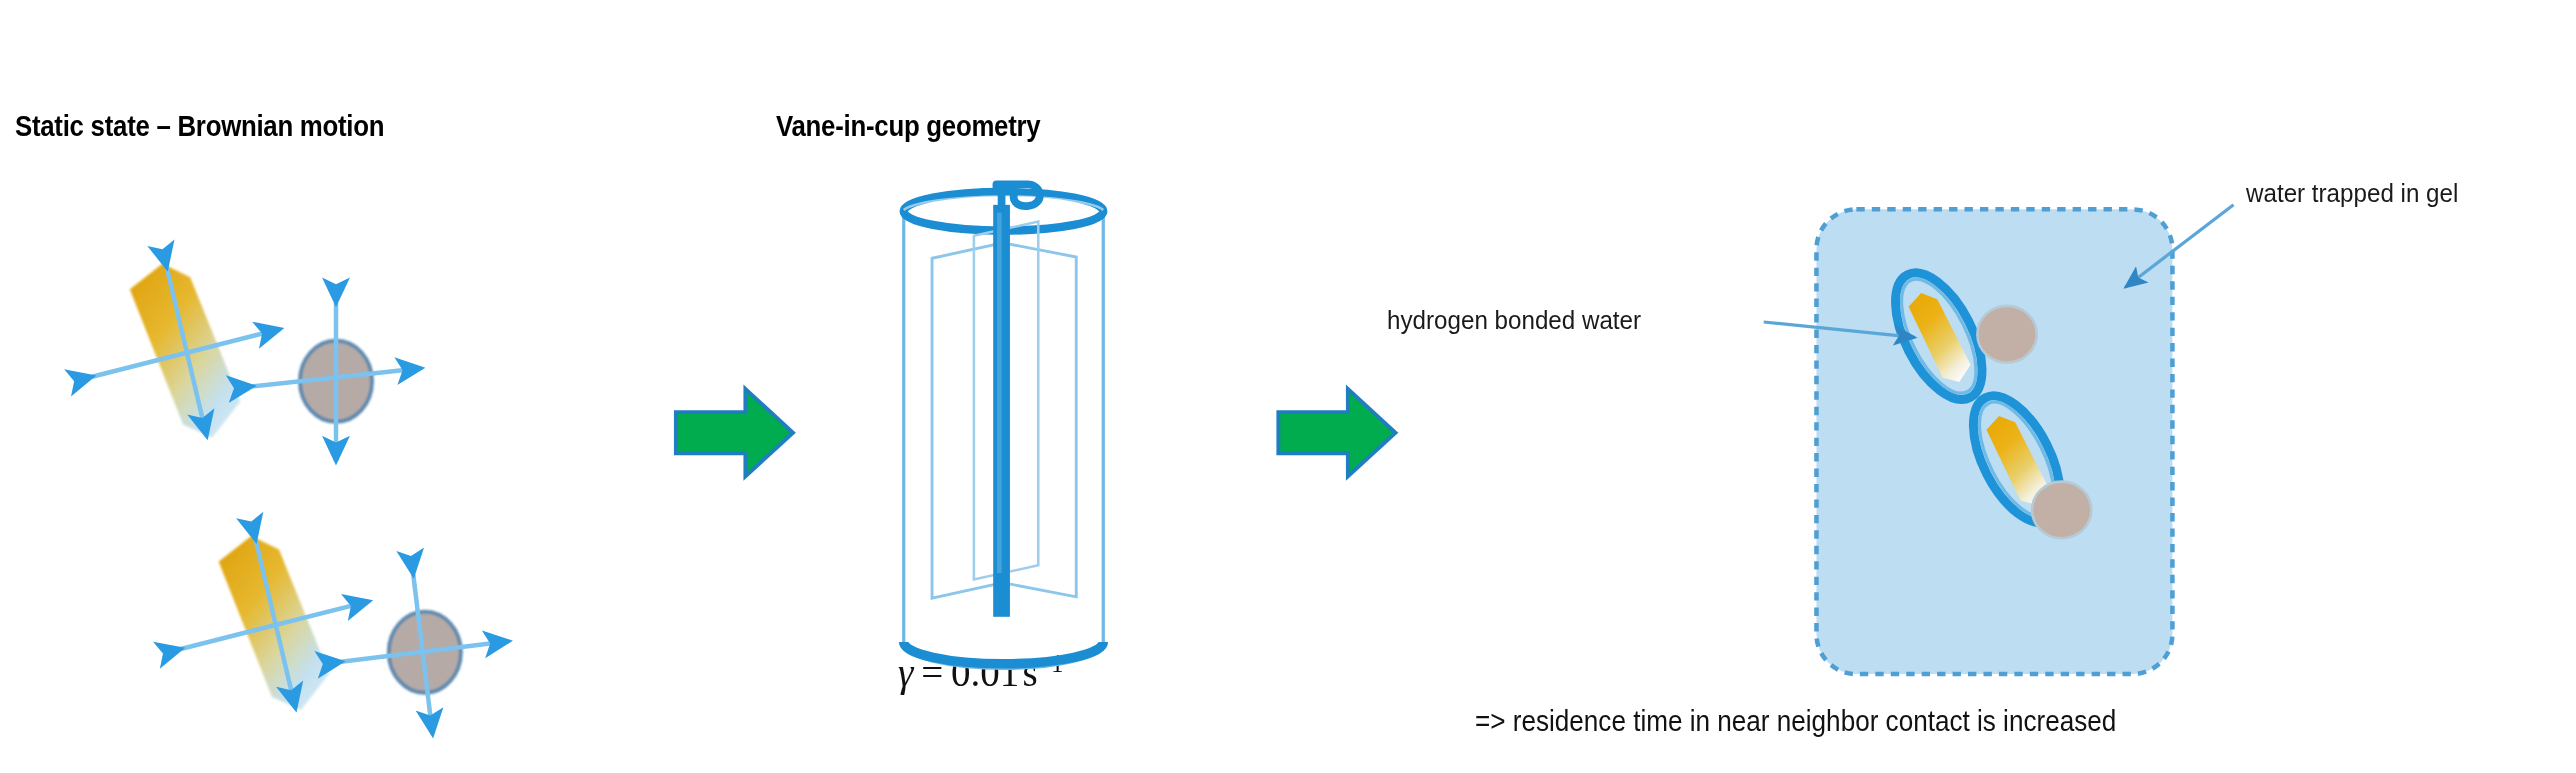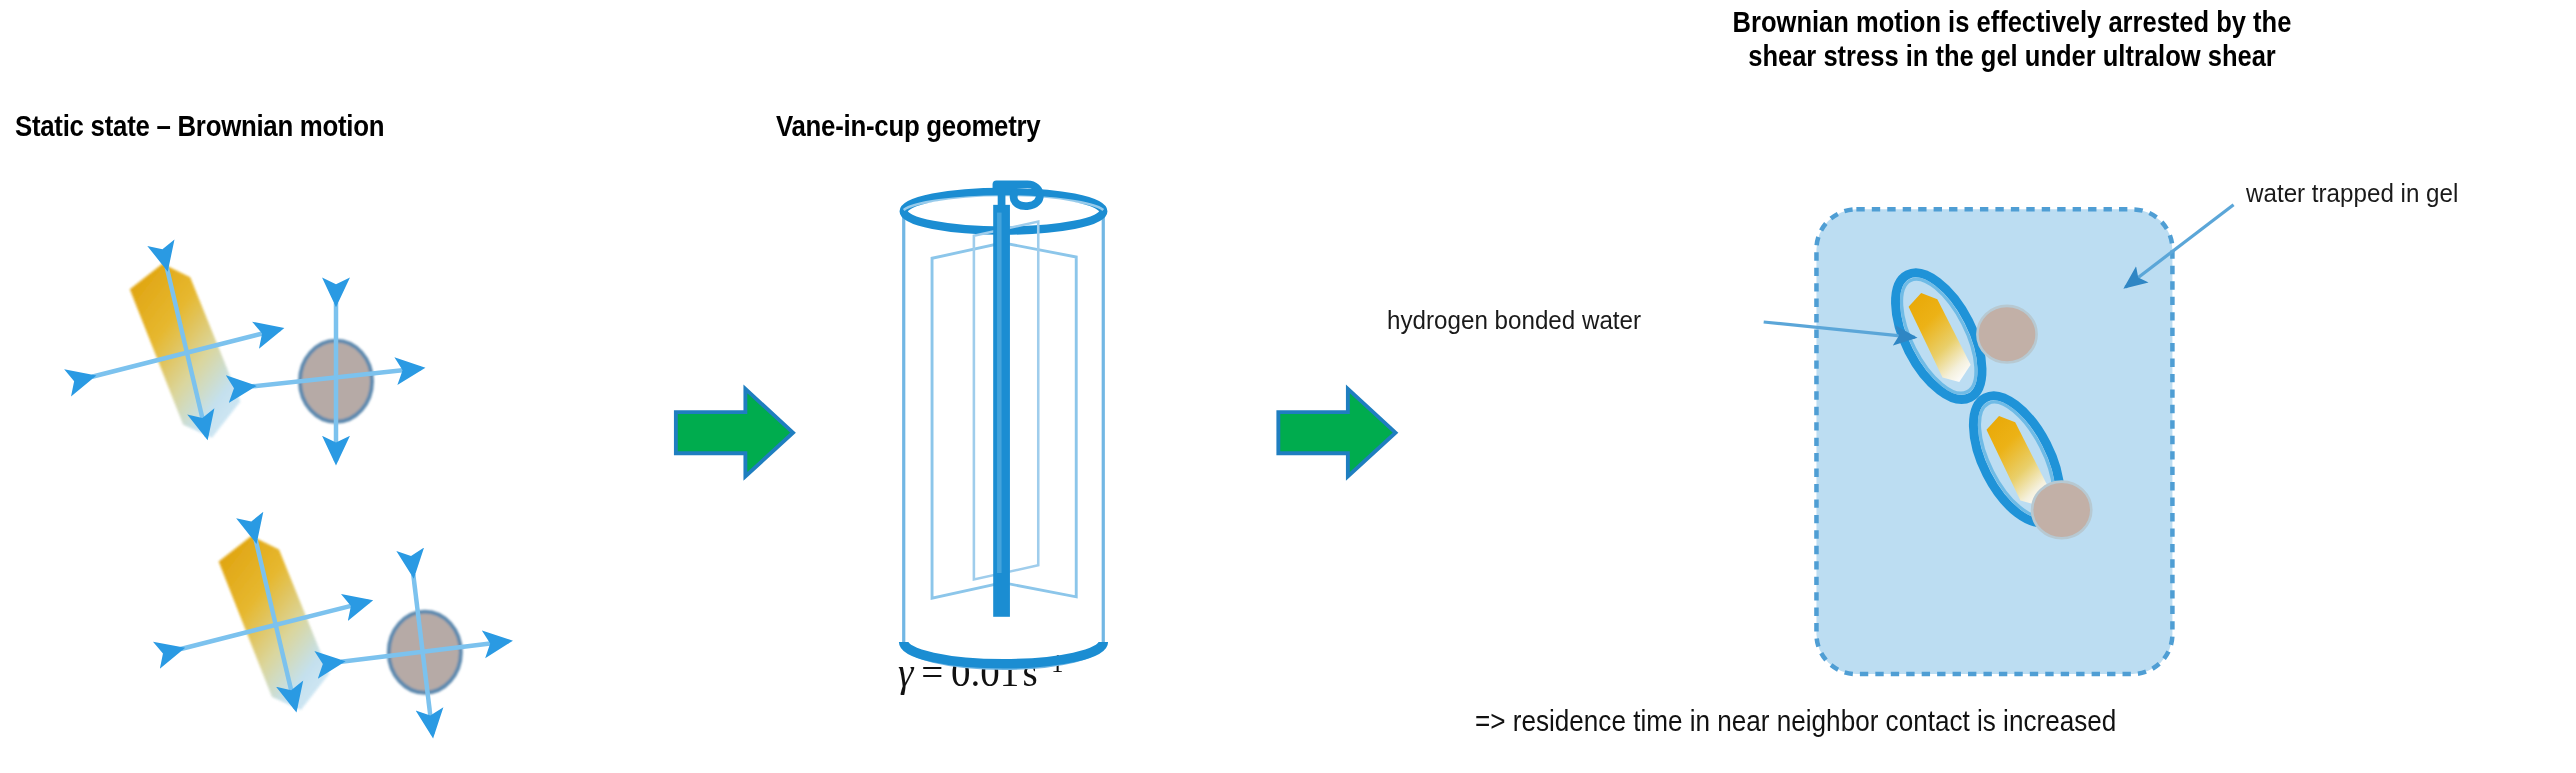--- a/index.html
+++ b/index.html
@@ -62,24 +62,20 @@
 </style>
 </head>
 <body>
 
 <div class="stage">
 
   <div class="hd" id="panel1-title">Static state – Brownian motion</div>
 
   <div class="hd" id="panel2-title">Vane-in-cup geometry</div>
 
-  <div class="bigtitle">
-    <div>Brownian motion  is effectively arrested by the</div>
-    <div>shear stress in the gel under ultralow shear</div>
-  </div>
 
   <div class="bottomline">=&gt;  residence time in near neighbor contact is increased</div>
 
   <div class="anno" id="anno-hbw">hydrogen bonded water</div>
 
   <div class="anno" id="anno-wtg">water trapped in gel</div>
 
   <div class="eqn">
     <span class="gdot">γ</span><span> </span><span>=</span><span> </span><span>0.01</span><span> </span><span>s</span><span class="sup">−1</span>
   </div>

